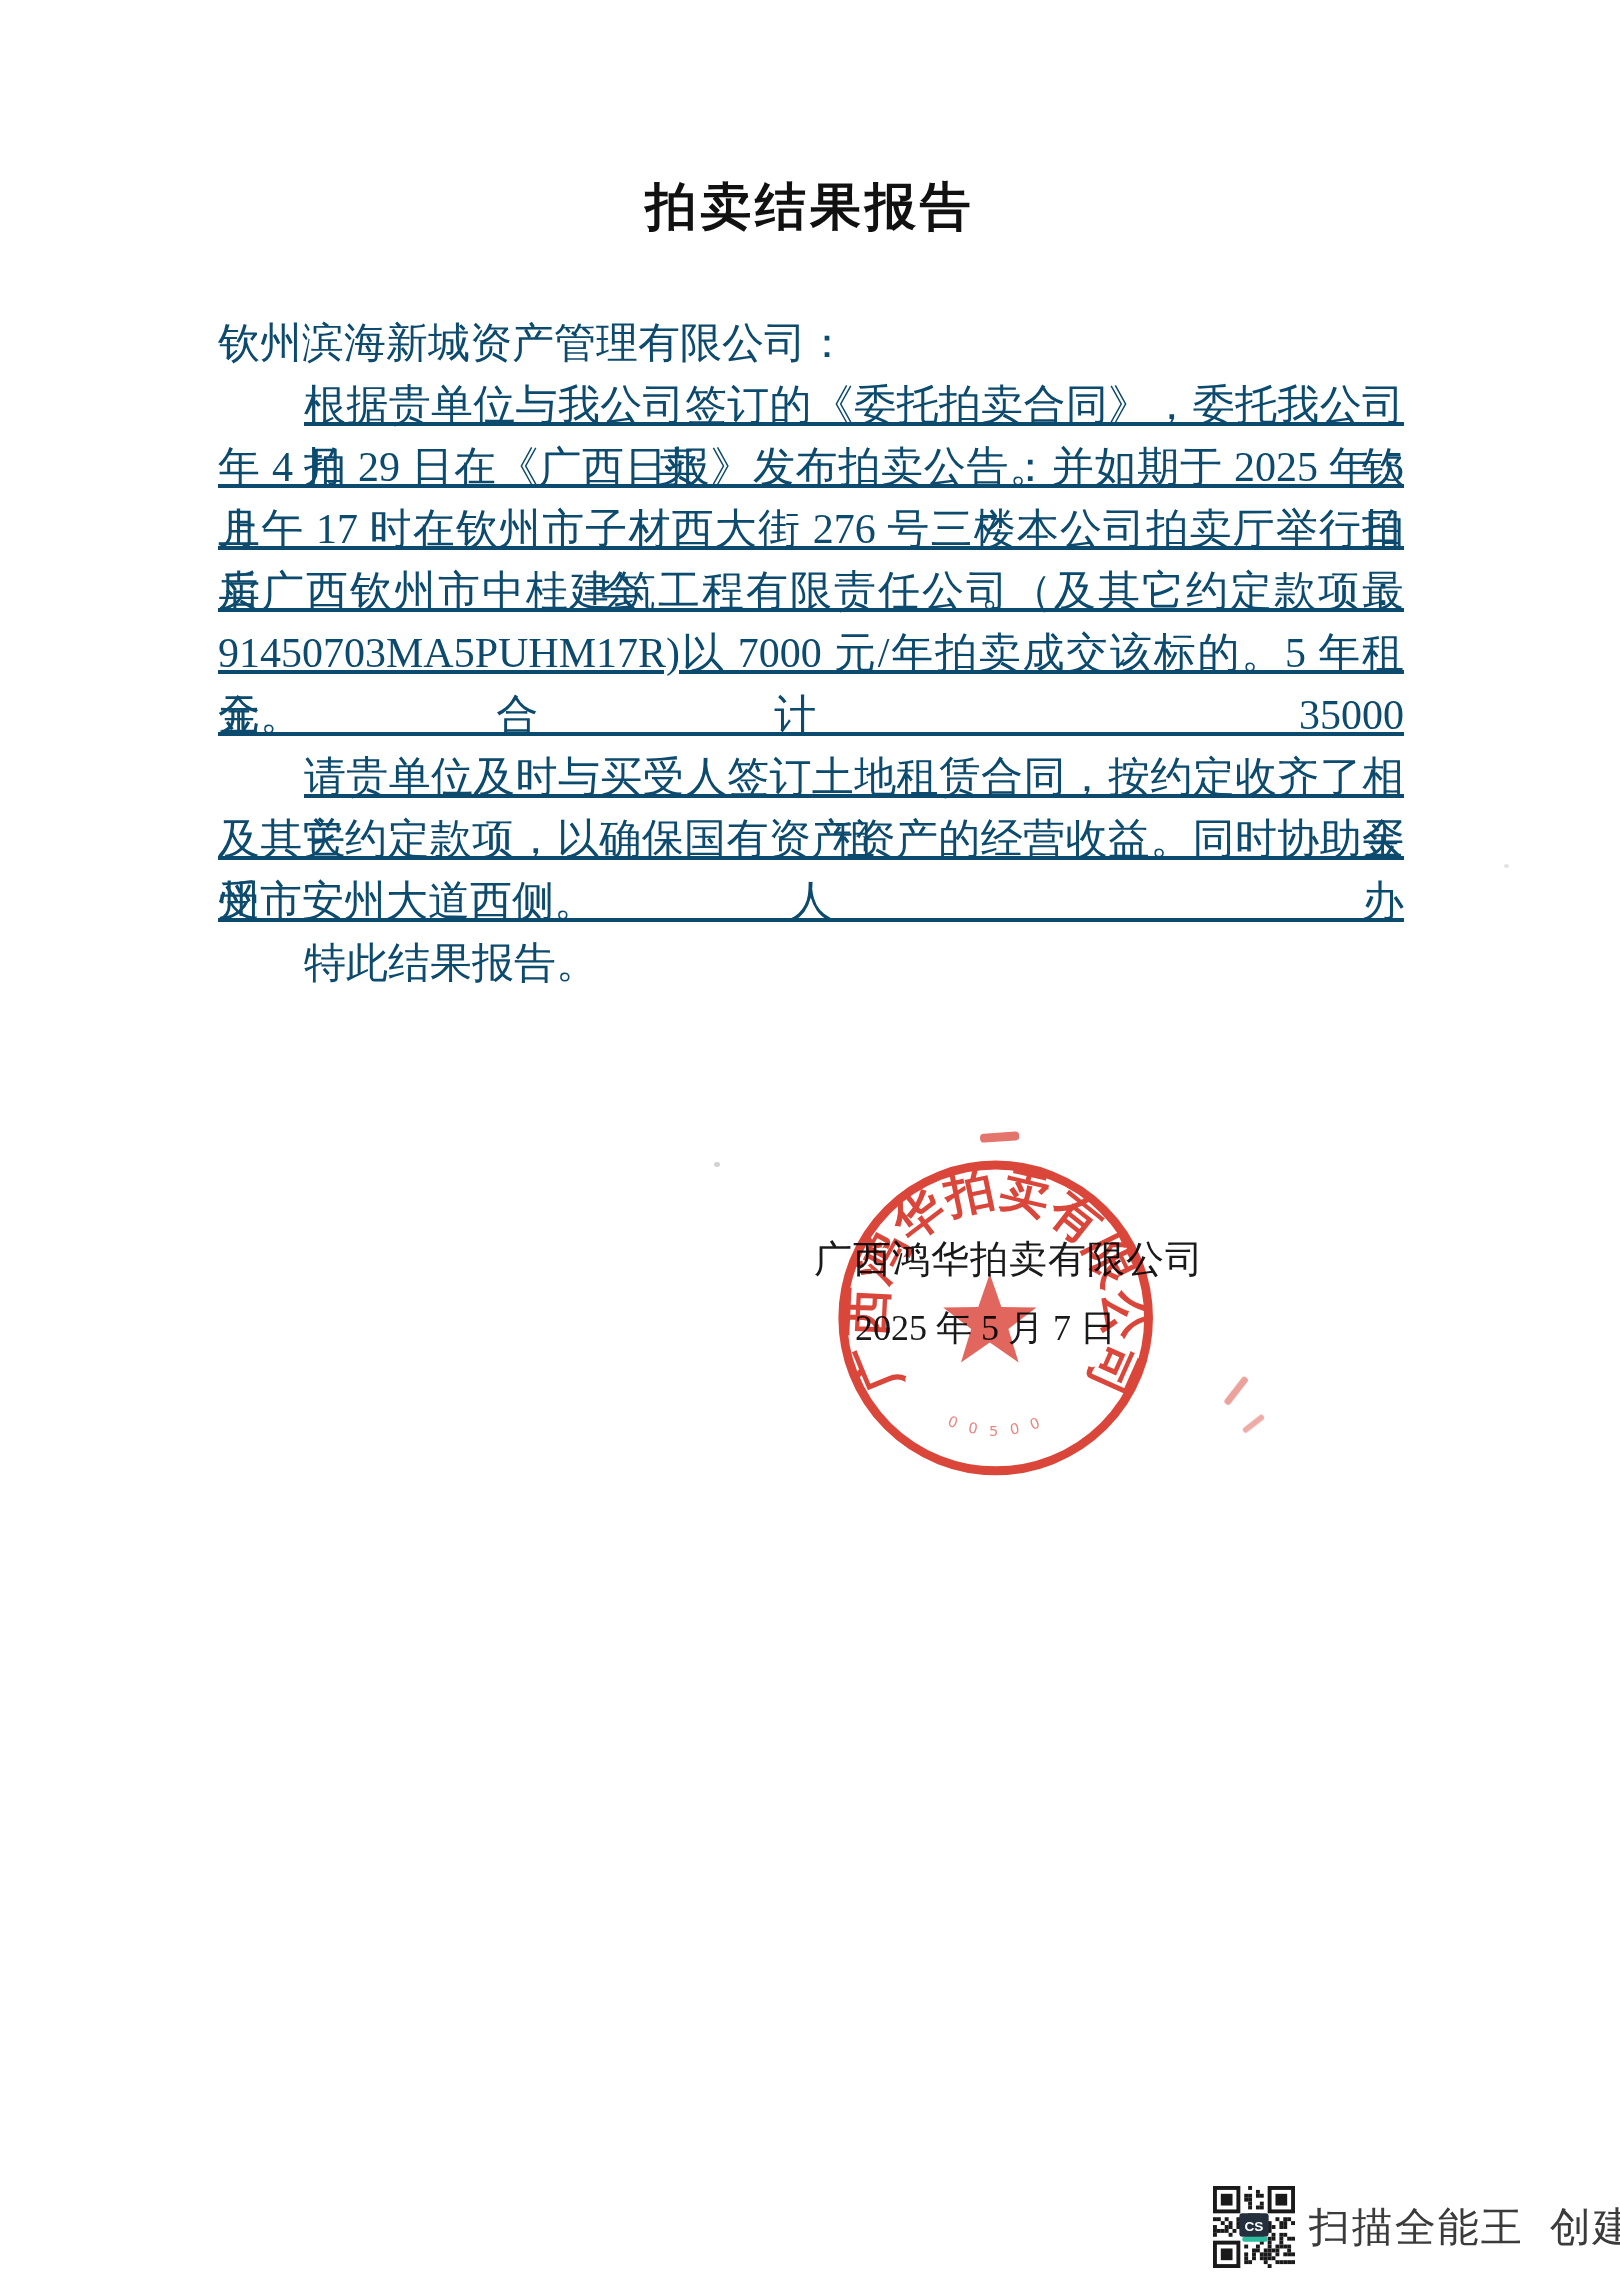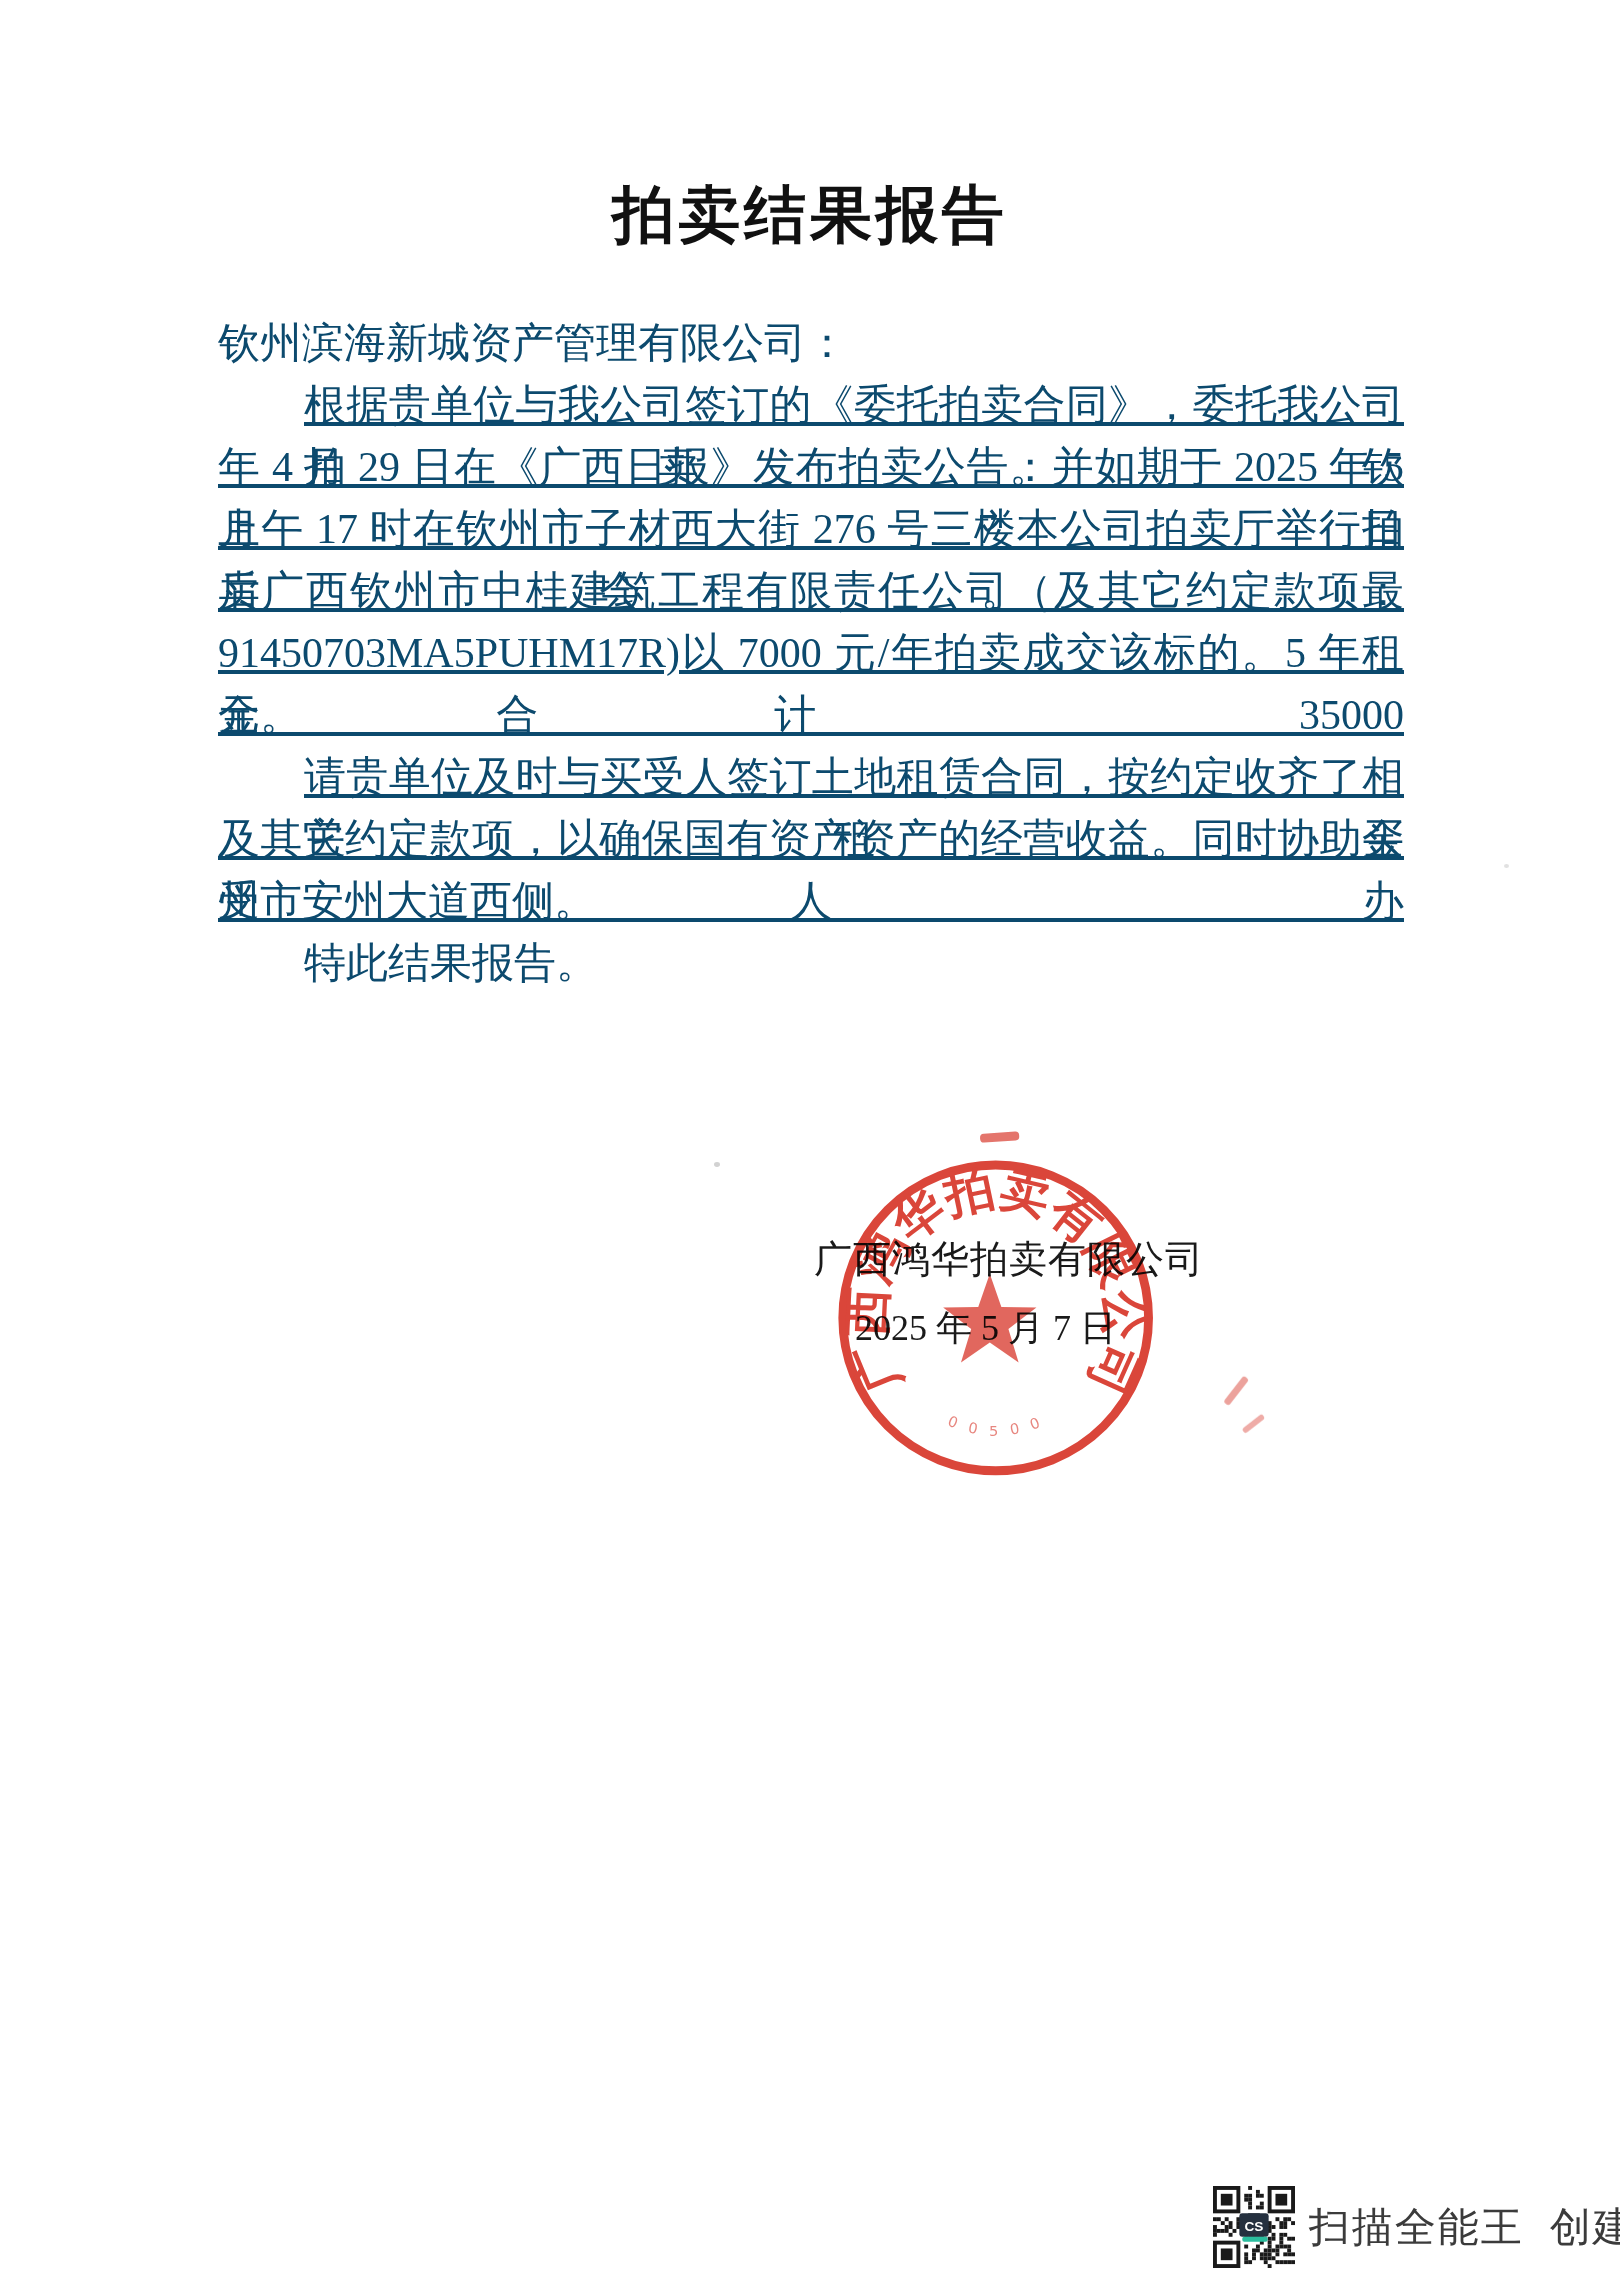--- a/index.html
+++ b/index.html
@@ -11,21 +11,21 @@
     overflow:hidden;
     font-family:"Liberation Serif","DejaVu Serif",serif;
     color:#151515;
   }
   .doc-title{
     position:absolute;
     left:0;top:173px;width:1620px;
     text-align:center;
     font-family:"Liberation Sans","DejaVu Sans",sans-serif;
     font-weight:700;
-    font-size:62px;
+    font-size:51px;
     letter-spacing:3.9px;
     color:#111;
   }
   .body-text{
     position:absolute;
     left:218px;top:312px;
     width:1186px;
   }
   .line{
     font-size:42px;

